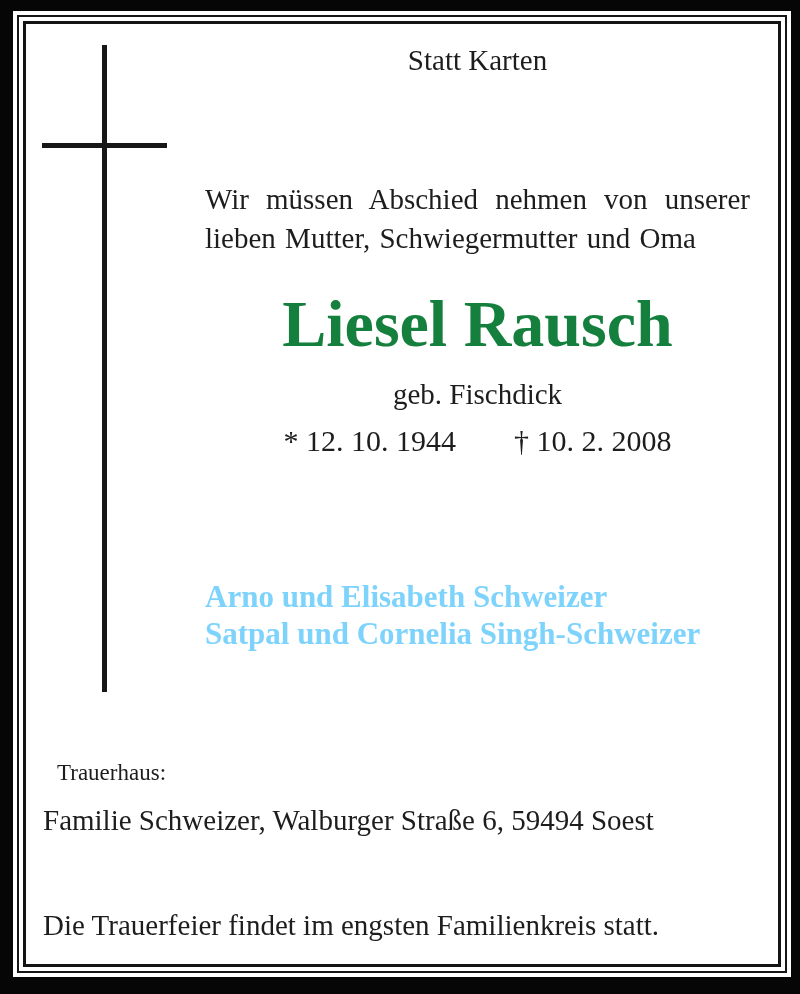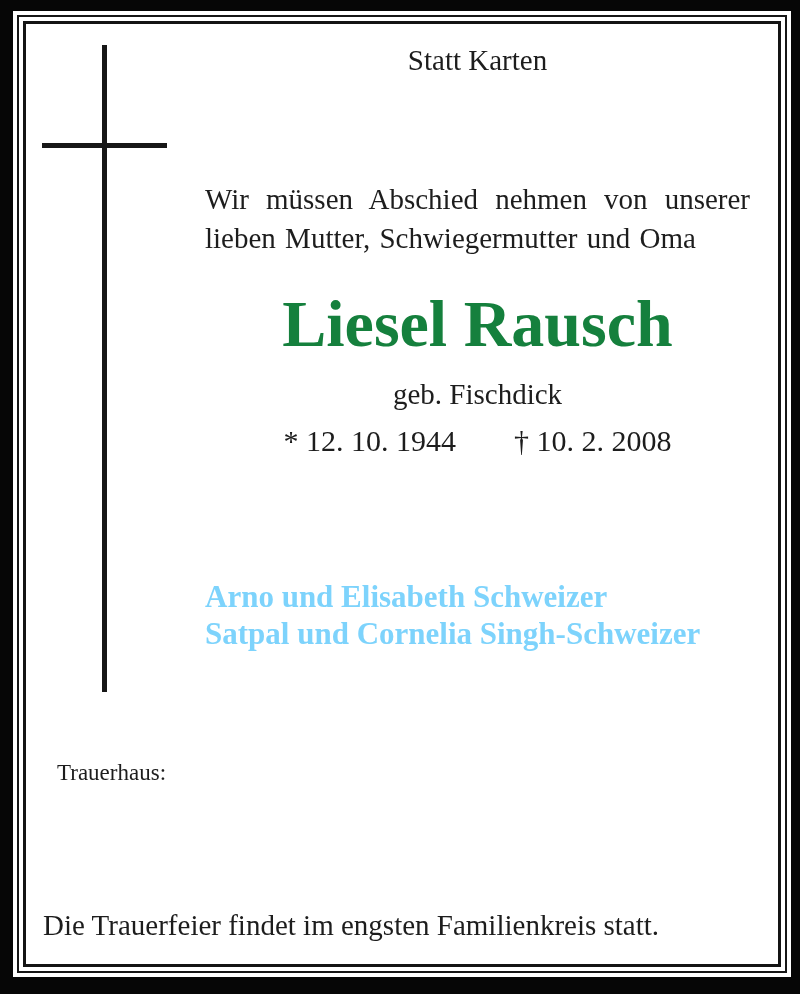--- a/index.html
+++ b/index.html
@@ -136,16 +136,17 @@
   </div>
 
 
   <div class="txt mourners">
     <div>Arno und Elisabeth Schweizer</div>
     <div>Satpal und Cornelia Singh-Schweizer</div>
   </div>
 
   <div class="txt trauerhaus-label">Trauerhaus:</div>
 
+  <div class="txt trauerhaus-address">Familie Schweizer, Walburger Straße 6, 59494 Soest</div>
 
   <div class="txt funeral-note">Die Trauerfeier findet im engsten Familienkreis statt.</div>
 
 </div>
 
 </body></html>

